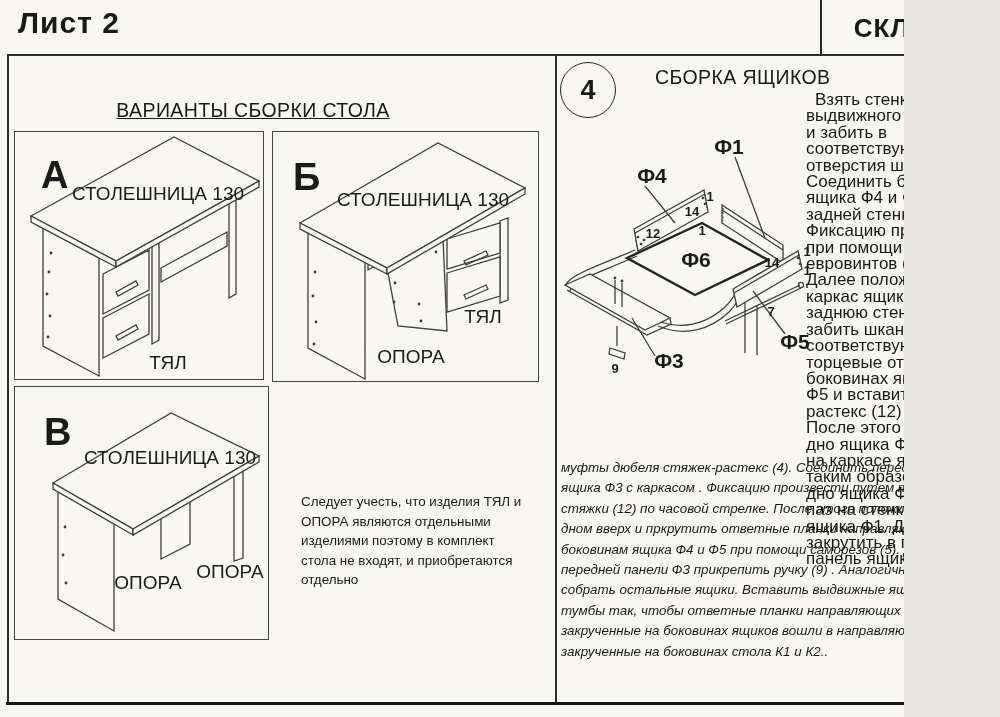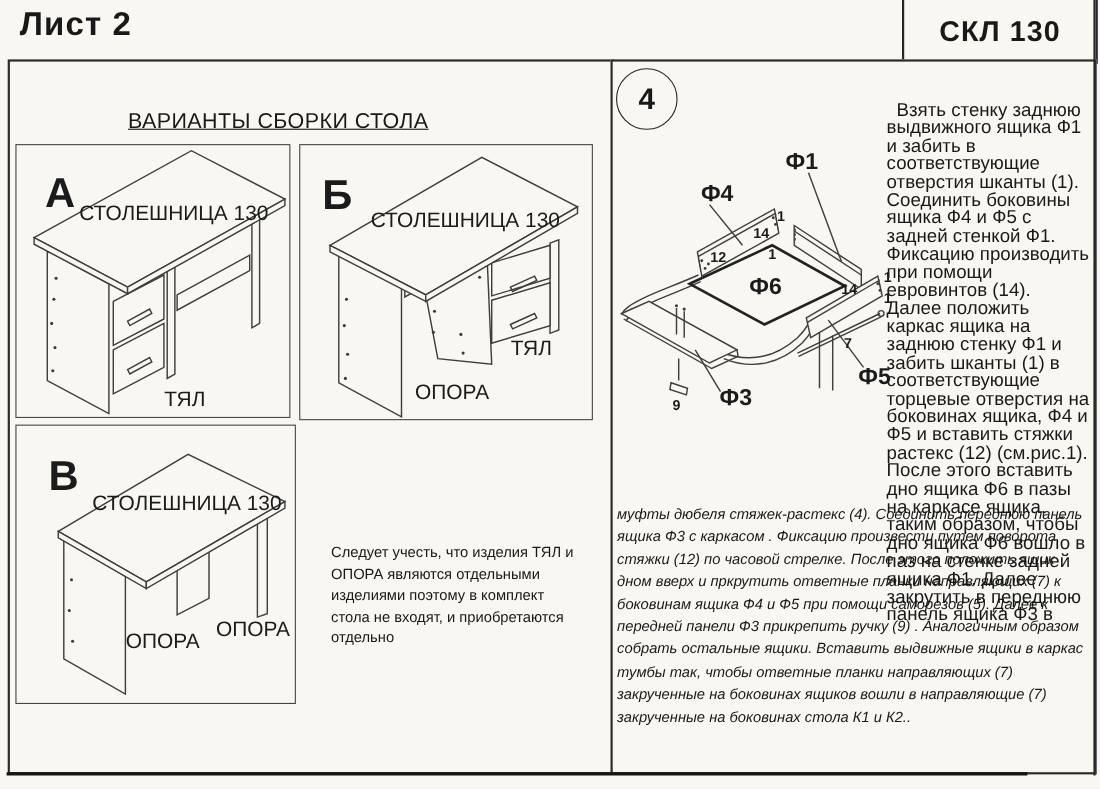--- a/index.html
+++ b/index.html
@@ -1,16 +1,16 @@
 <!DOCTYPE html>
 <html><head>
 <meta charset="utf-8">
 <style>
   html,body{margin:0;padding:0;background:#e8e6e0;}
-  #page{position:relative;width:1000px;height:717px;background:#f8f7f2;
+  #page{position:relative;width:904px;height:717px;background:#f8f7f2;
         font-family:"Liberation Sans","DejaVu Sans",sans-serif;color:#191919;overflow:hidden;}
   .abs{position:absolute;}
   .box{position:absolute;border:2px solid #2b2b2b;background:#f8f7f2;}
   .vbox{position:absolute;border:1.5px solid #454545;background:#f8f7f2;}
   #sheet-title{left:18px;top:6px;font-size:30px;font-weight:bold;letter-spacing:1px;}
   #code-box{left:820px;top:-2px;width:174px;height:56px;border:2px solid #262626;
             display:flex;align-items:center;justify-content:center;}
   #code-text{font-size:26px;font-weight:bold;letter-spacing:1px;}
   #intro{left:16px;top:61px;width:536px;font-size:13.2px;line-height:16.6px;}
   #variants-heading{left:7px;top:99px;width:492px;text-align:center;font-size:19.5px;letter-spacing:.4px;text-decoration:underline;}
@@ -139,20 +139,21 @@
       <text class="lbl" x="133" y="202" text-anchor="middle">ОПОРА</text>
       <text class="lbl" x="215" y="191" text-anchor="middle">ОПОРА</text>
     </svg>
   </div>
 
   <div class="abs" id="note">Следует учесть, что изделия  ТЯЛ и ОПОРА являются отдельными изделиями поэтому в комплект стола не входят, и приобретаются отдельно</div>
 
   <div class="abs" id="step-circle">
     <span id="step-number">4</span>
   </div>
+  <div class="abs" id="drawers-heading">СБОРКА ЯЩИКОВ</div>
   <div class="abs" id="side-text">Взять стенку заднюю выдвижного ящика Ф1 и забить в соответствующие отверстия шканты (1). Соединить боковины ящика Ф4 и Ф5 с задней стенкой Ф1. Фиксацию производить при помощи евровинтов (14). Далее положить каркас ящика на заднюю стенку Ф1  и забить шканты (1) в соответствующие  торцевые отверстия на боковинах ящика, Ф4 и Ф5 и вставить стяжки растекс (12) (см.рис.1). После этого вставить дно ящика Ф6  в пазы на каркасе ящика, таким образом, чтобы дно ящика Ф6  вошло в паз на стенке задней ящика Ф1. Далее закрутить в переднюю панель ящика Ф3 в</div>
 
   <svg class="abs" style="left:557px;top:128px;" width="258" height="268" viewBox="0 0 258 268">
     <g>
 
       <path class="ln" d="M 78,122 C 55,132 40,137 28,143 C 16,149 11,152 8,158"></path>
       <path class="ln" d="M 80,128 C 58,138 43,143 31,149 C 21,154 15,158 12,164"></path>
 
       <path class="ln" d="M 98,192 C 126,203 149,196 168,179 C 173,174 176,170 178,166"></path>
       <path class="ln" d="M 101,198 C 128,209 153,202 172,184 C 176,180 179,176 181,172"></path>

